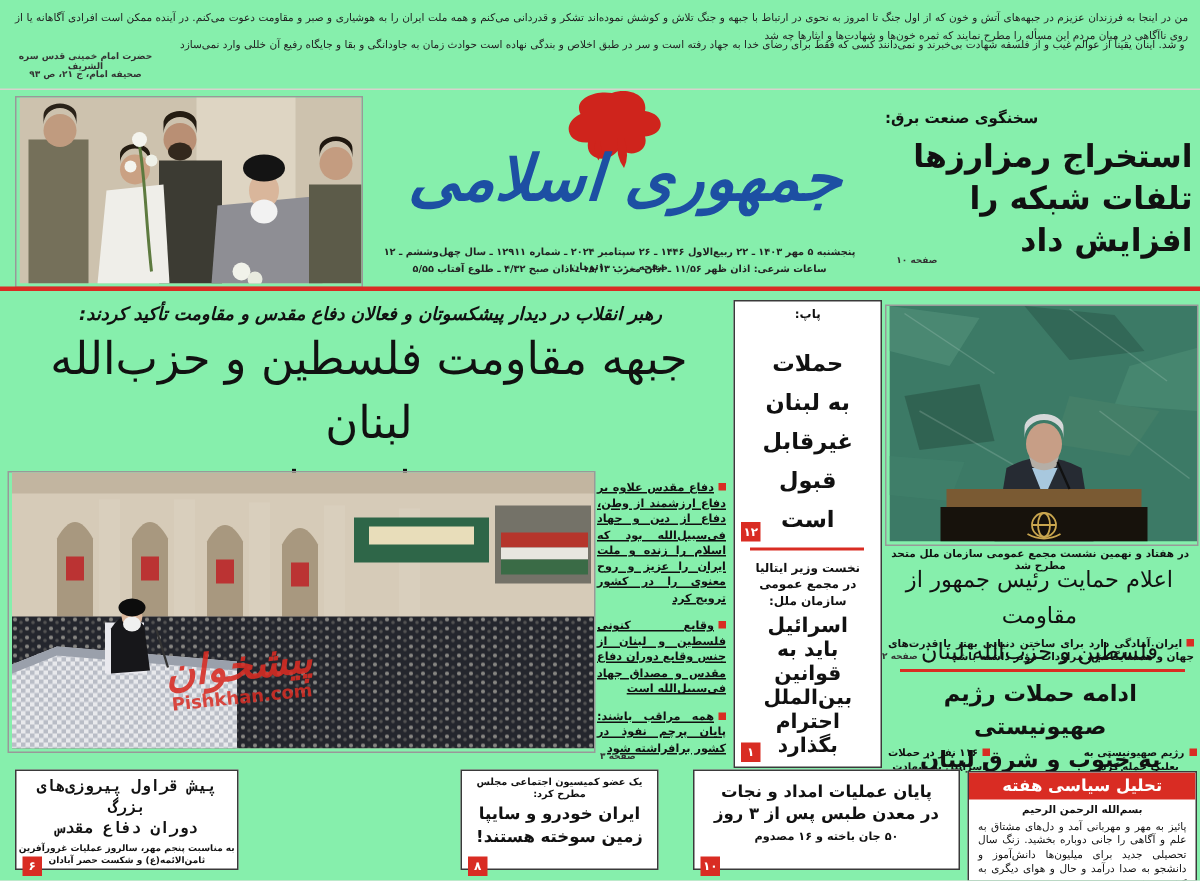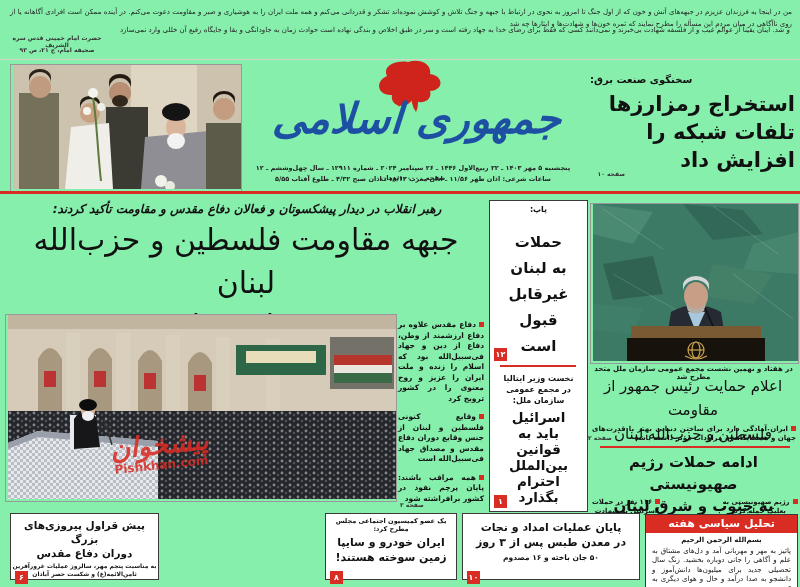--- a/index.html
+++ b/index.html
@@ -18,21 +18,21 @@
   .badge{position:absolute;width:13px;height:13px;background:var(--red);color:#fff;
          font-size:8px;line-height:13px;text-align:center;font-weight:bold;}
   .sq{display:inline-block;width:5px;height:5px;background:var(--red);margin-left:3px;}
   .tiny{font-size:6px;color:#333;font-weight:bold;}
   .quote{font-size:7px;line-height:12px;color:#222;}
   .kicker{font-weight:bold;}
   .wmfa{color:var(--red);font-weight:bold;font-style:italic;font-size:27px;line-height:26px;opacity:.88;}
   .wmen{color:var(--red);font-weight:bold;font-size:12px;opacity:.85;}
   .anh{background:var(--red);color:#fff;font-weight:bold;font-size:11px;line-height:18px;text-align:center;}
   .anbody{font-size:7px;line-height:9.5px;padding:3px 6px;}
-  .mbul{font-size:7.5px;line-height:10.5px;font-weight:bold;margin:0 0 8px 0;text-align:justify;}
+  .mbul{font-size:7.5px;line-height:10.5px;font-weight:bold;margin:0 0 8px 0;text-align:justify;text-decoration:underline;}
 </style>
 </head>
 <body>
 
 <div id="page">
 
   <div class="abs quote j" style="left:10px;top:6px;width:782px;">من در اینجا به فرزندان عزیزم در جبهه‌های آتش و خون که از اول جنگ تا امروز به نحوی در ارتباط با جبهه و جنگ تلاش و کوشش نموده‌اند تشکر و قدردانی می‌کنم و همه ملت ایران را به هوشیاری و صبر و مقاومت دعوت می‌کنم. در آینده ممکن است افرادی آگاهانه یا از روی ناآگاهی در میان مردم این مسأله را مطرح نمایند که ثمره خون‌ها و شهادت‌ها و ایثارها چه شد</div>
   <div class="abs quote r" style="left:120px;top:24px;width:672px;">و شد. اینان یقیناً از عوالم غیب و از فلسفه شهادت بی‌خبرند و نمی‌دانند کسی که فقط برای رضای خدا به جهاد رفته است و سر در طبق اخلاص و بندگی نهاده است حوادث زمان به جاودانگی و بقا و جایگاه رفیع آن خللی وارد نمی‌سازد</div>
   <div class="abs tiny c" style="left:12px;top:34px;width:90px;">حضرت امام خمینی قدس سره الشریف</div>
   <div class="abs tiny c" style="left:12px;top:46px;width:90px;">صحیفه امام، ج ۲۱، ص ۹۳</div>
@@ -229,29 +229,29 @@
     <div class="anbody j" style="padding-top:1px;">پائیز به مهر و مهربانی آمد و دل‌های مشتاق به علم و آگاهی را جانی دوباره بخشید. زنگ سال تحصیلی جدید برای میلیون‌ها دانش‌آموز و دانشجو به صدا درآمد و حال و هوای دیگری به کشور بخشید.</div>
   </div>
 
   <div class="abs frame" style="left:462px;top:513px;width:176px;height:65px;">
     <div class="c pre b" style="font-size:11px;line-height:15px;margin-top:6px;">پایان عملیات امداد و نجات
 در معدن طبس پس از ۳ روز</div>
     <div class="c b" style="font-size:7.5px;margin-top:3px;">۵۰ جان باخته و ۱۶ مصدوم</div>
     <div class="badge" style="left:4px;bottom:-5px;">۱۰</div>
   </div>
 
-  <div class="abs frame" style="left:325px;top:513px;width:130px;height:65px;">
+  <div class="abs frame" style="left:307px;top:513px;width:130px;height:65px;">
     <div class="c" style="font-size:6.5px;font-weight:bold;margin-top:3px;">یک عضو کمیسیون اجتماعی مجلس مطرح کرد:</div>
     <div class="c pre b" style="font-size:11px;line-height:15px;margin-top:2px;">ایران خودرو و سایپا
 زمین سوخته هستند!</div>
     <div class="badge" style="left:4px;bottom:-5px;">۸</div>
   </div>
 
 
   <div class="abs frame" style="left:10px;top:513px;width:147px;height:65px;">
-    <div class="c pre b" style="font-size:10.5px;line-height:14px;margin-top:4px;">پیش قراول پیروزی‌های بزرگ
+    <div class="c pre b" style="font-size:10.5px;line-height:14px;margin-top:4px;font-family:Liberation Mono, monospace;">پیش قراول پیروزی‌های بزرگ
 دوران دفاع مقدس</div>
     <div class="c pre b" style="font-size:6px;line-height:8px;margin-top:2px;">به مناسبت پنجم مهر، سالروز عملیات غرورآفرین
 ثامن‌الائمه(ع) و شکست حصر آبادان</div>
     <div class="badge" style="left:4px;bottom:-5px;">۶</div>
   </div>
 
 </div>
 
 </body></html>

